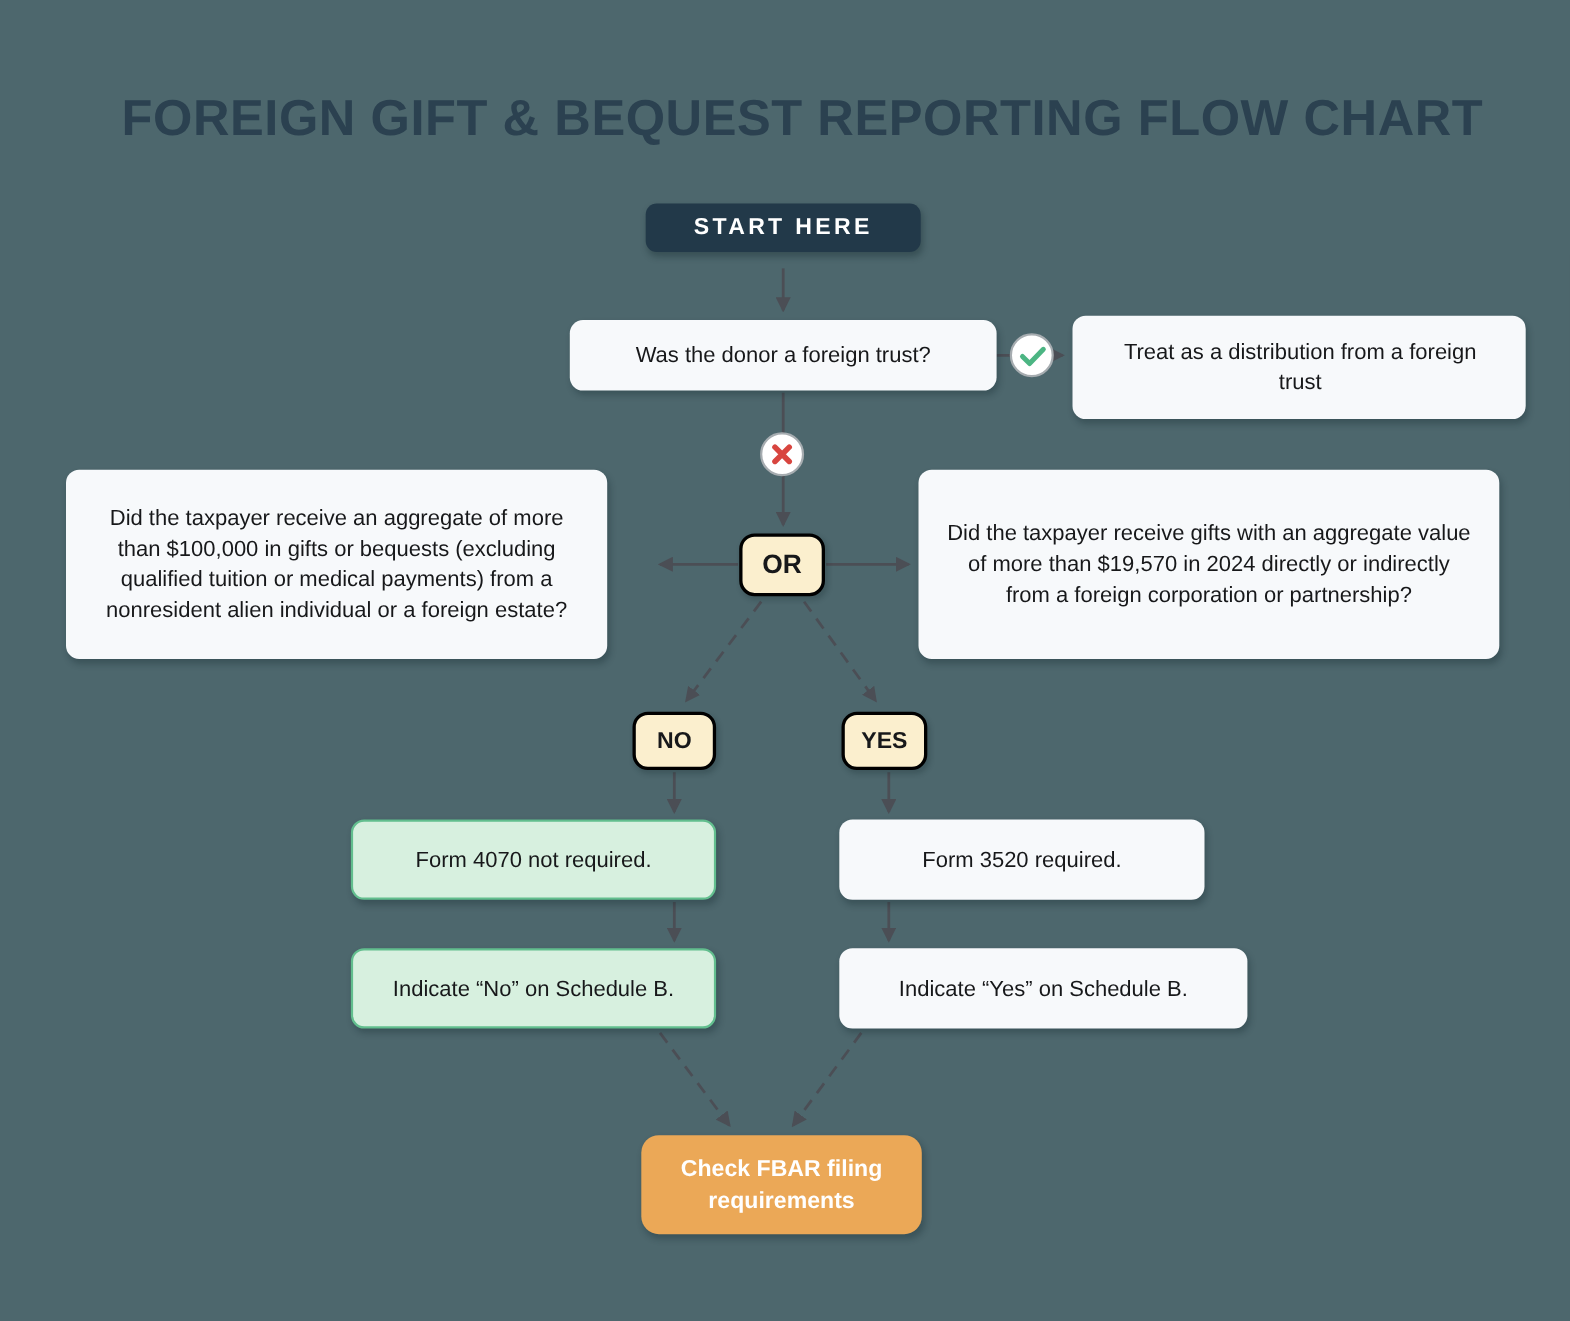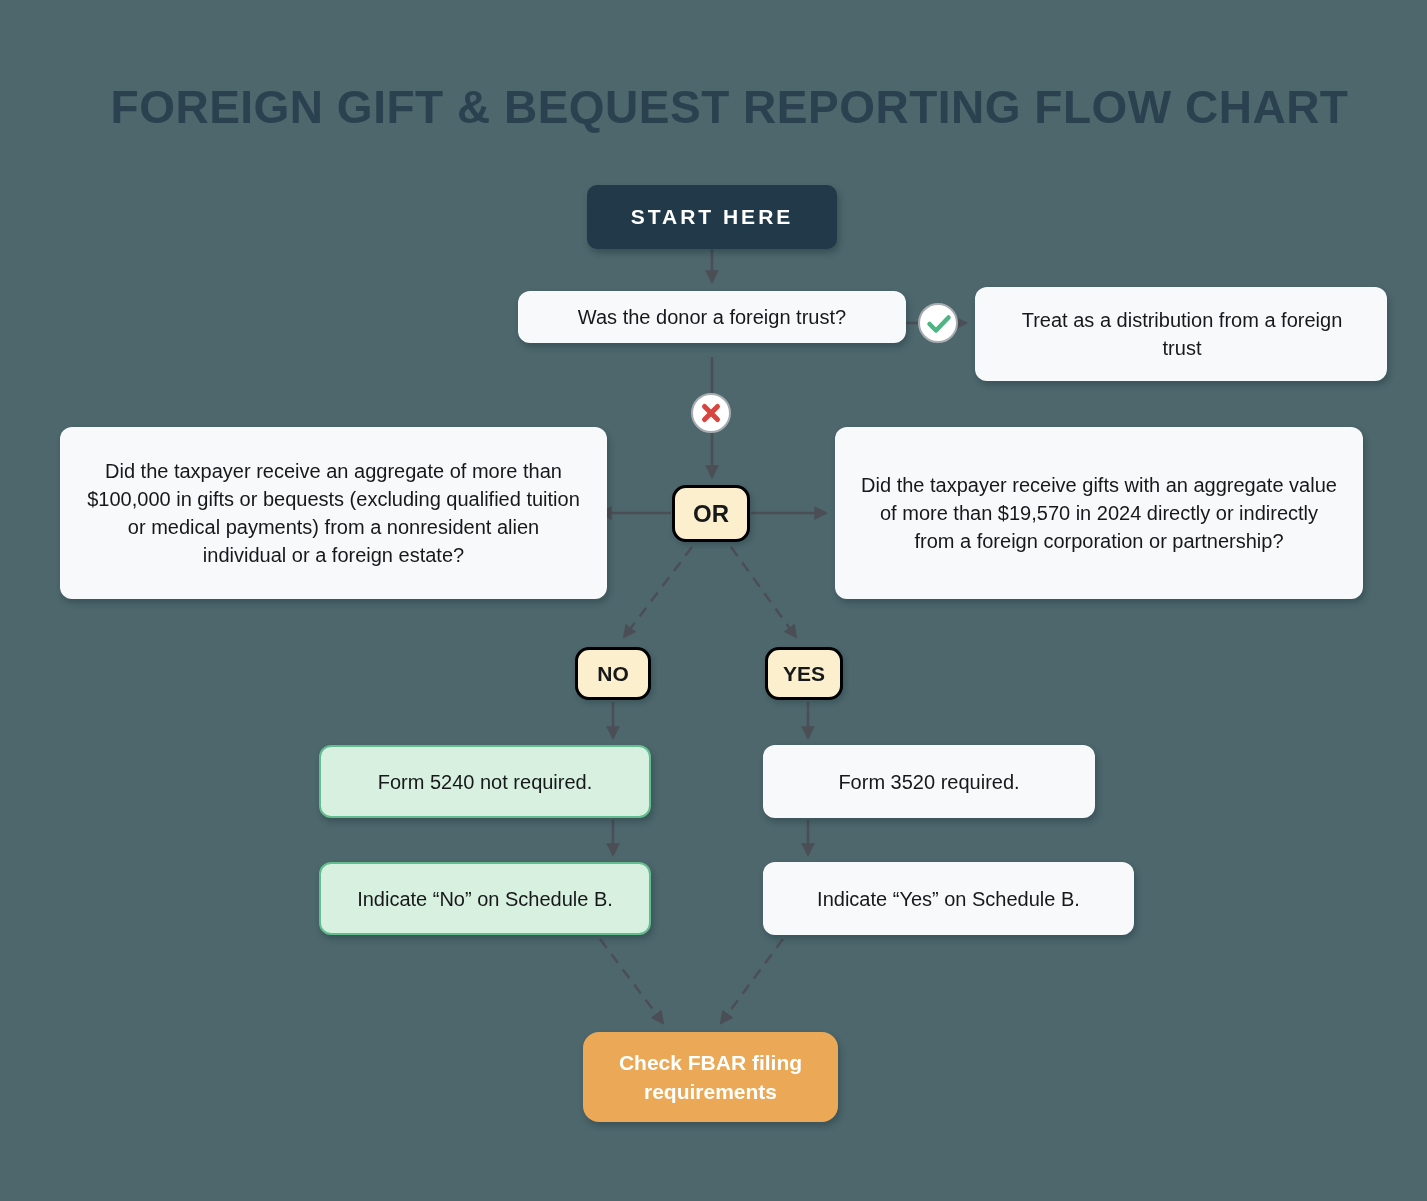--- a/index.html
+++ b/index.html
@@ -89,37 +89,37 @@
     </g>
 
     <g>
       <circle cx="711" cy="413" r="19" fill="#FFFFFF" stroke="#A6ACB0" stroke-width="2"></circle>
       <path d="M704.5 406.5 L717.5 419.5 M717.5 406.5 L704.5 419.5" stroke="#D8453F" stroke-width="5" stroke-linecap="round"></path>
     </g>
   </svg>
 
   <div class="title">FOREIGN GIFT &amp; BEQUEST REPORTING FLOW CHART</div>
 
-  <div class="node dark" style="left:587px;top:185px;width:250px;height:64px;">START HERE</div>
+  <div class="node dark" style="left:587px;top:185px;width:250px;height:44px;">START HERE</div>
 
-  <div class="node white" style="left:518px;top:291px;width:388px;height:52px;">Was the donor a foreign trust?</div>
+  <div class="node white" style="left:518px;top:291px;width:388px;height:64px;">Was the donor a foreign trust?</div>
 
   <div class="node white qbox" style="left:975px;top:287px;width:412px;height:94px;padding-left:28px;">Treat as a distribution from a foreign trust</div>
 
-  <div class="node white qbox" style="left:60px;top:427px;width:547px;height:172px;">Did the taxpayer receive an aggregate of more than $100,000 in gifts or bequests (excluding qualified tuition or medical payments) from a nonresident alien individual or a foreign estate?</div>
+  <div class="node white qbox" style="left:60px;top:427px;width:492px;height:172px;">Did the taxpayer receive an aggregate of more than $100,000 in gifts or bequests (excluding qualified tuition or medical payments) from a nonresident alien individual or a foreign estate?</div>
 
   <div class="node cream" style="left:672px;top:485px;width:78px;height:57px;font-size:24px;">OR</div>
 
   <div class="node white qbox" style="left:835px;top:427px;width:528px;height:172px;">Did the taxpayer receive gifts with an aggregate value of more than $19,570 in 2024 directly or indirectly from a foreign corporation or partnership?</div>
 
   <div class="node cream" style="left:575px;top:647px;width:76px;height:53px;font-size:21px;">NO</div>
 
   <div class="node cream" style="left:765px;top:647px;width:78px;height:53px;font-size:21px;">YES</div>
 
-  <div class="node green" style="left:319px;top:745px;width:332px;height:73px;">Form 5240 not required.</div>
+  <div class="node green" style="left:319px;top:745px;width:332px;height:73px;">Form 4070 not required.</div>
 
   <div class="node white" style="left:763px;top:745px;width:332px;height:73px;">Form 3520 required.</div>
 
   <div class="node green" style="left:319px;top:862px;width:332px;height:73px;">Indicate “No” on Schedule B.</div>
 
   <div class="node white" style="left:763px;top:862px;width:371px;height:73px;">Indicate “Yes” on Schedule B.</div>
 
   <div class="node orange" style="left:583px;top:1032px;width:255px;height:90px;padding:10px 28px;text-align:center;">Check FBAR filing requirements</div>
 
 </div>

